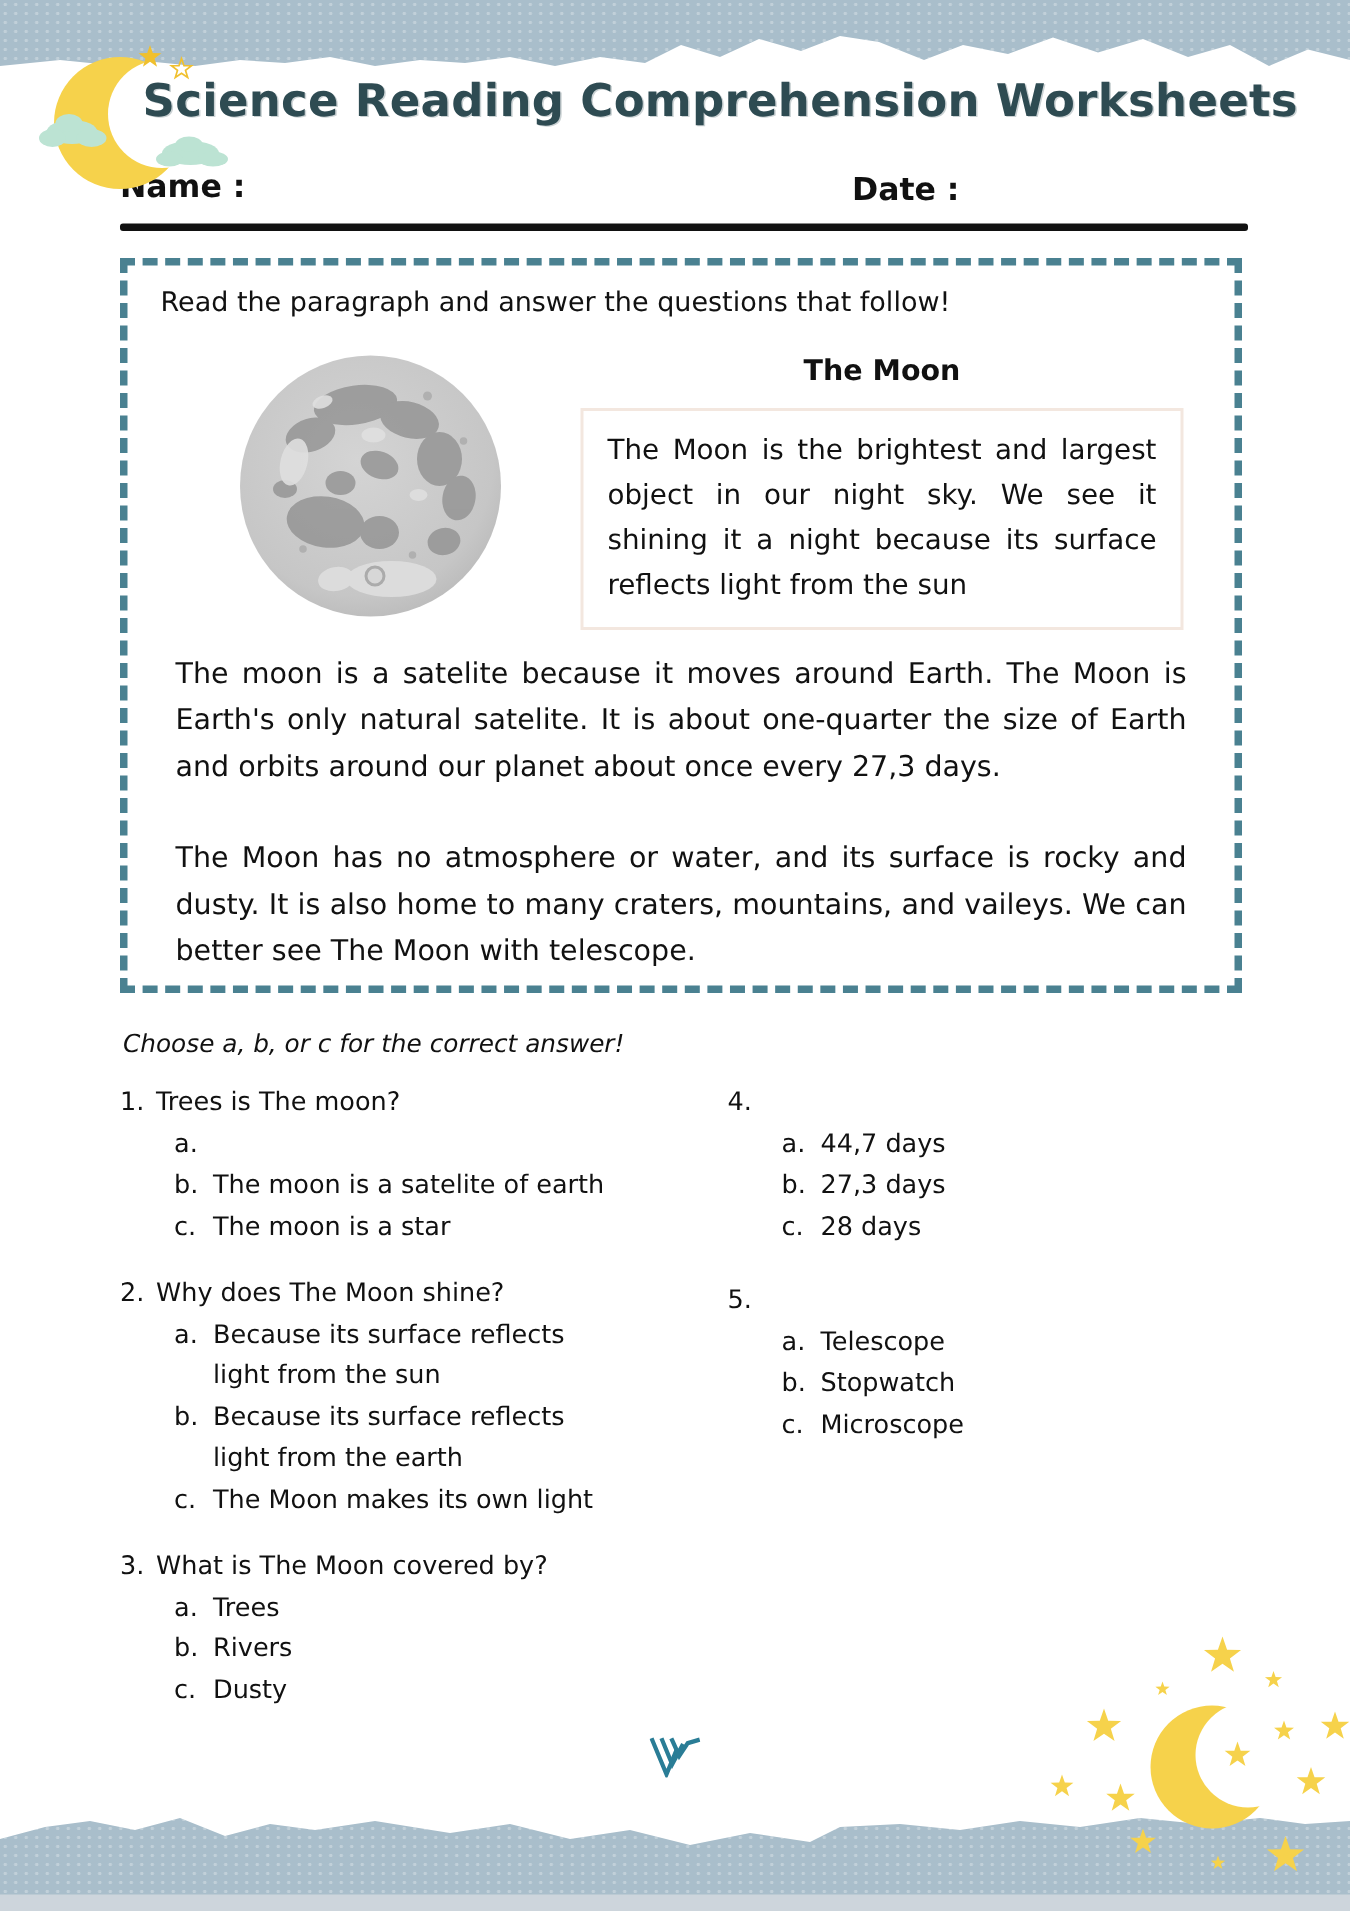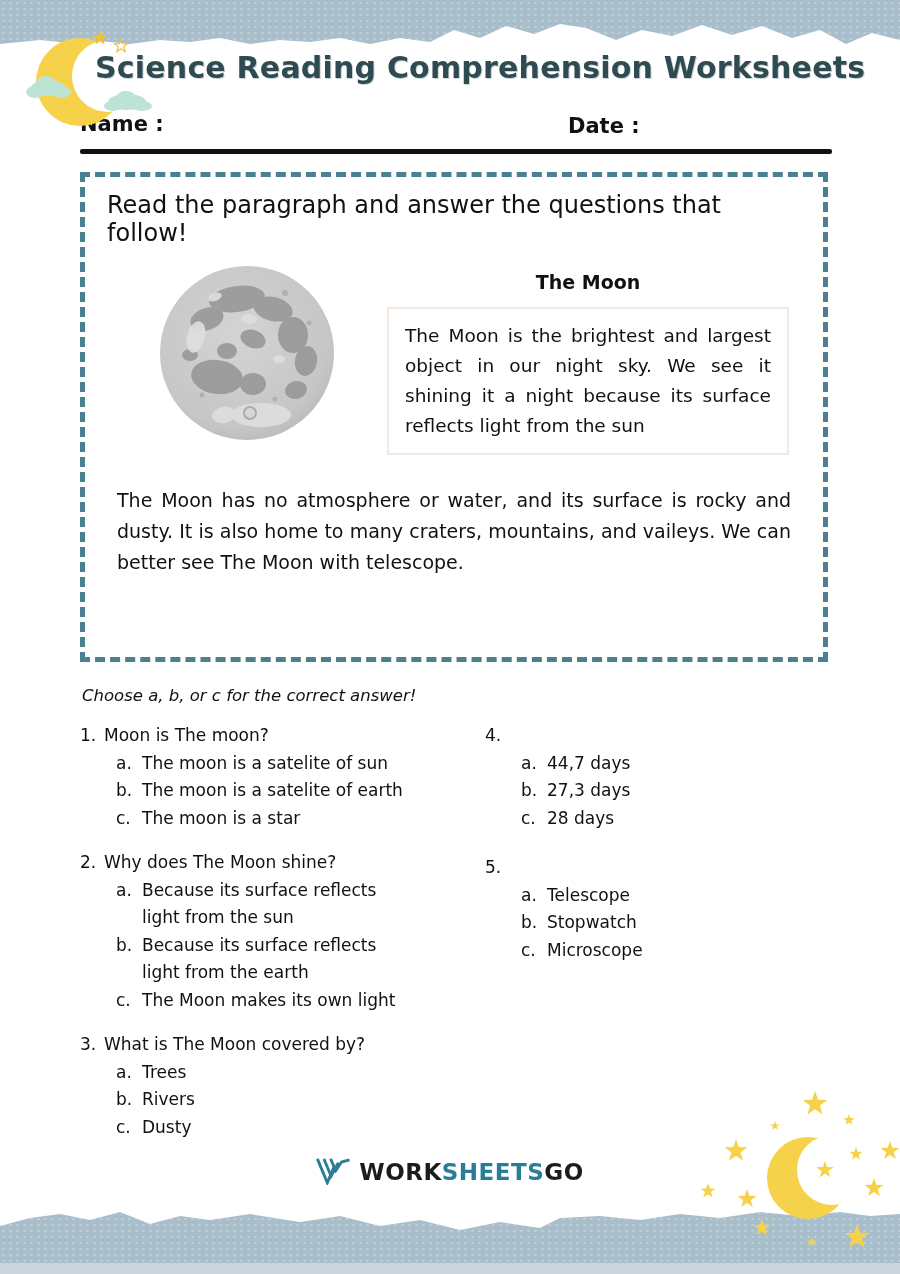--- a/index.html
+++ b/index.html
@@ -46,22 +46,22 @@
   .name-label { position:absolute; left:80px; top:112px; font-size:21px; font-weight:bold; z-index:2; }
   .date-label { position:absolute; left:568px; top:114px; font-size:21px; font-weight:bold; z-index:2; }
   .rule { position:absolute; left:80px; top:149px; width:752px; height:5px; background:#111; border-radius:2px; z-index:2; }
 
   
   .passage-box {
     position:absolute; left:80px; top:172px; width:748px; height:490px;
     border:5px dashed #4a8191; z-index:2;
     padding:10px 22px; background:#fff;
   }
-  .passage-instruction { font-size:24px; margin-top:4px; }
-  .passage-row { display:flex; align-items:flex-start; margin-top:16px; }
+  .passage-instruction { font-size:18px; margin-top:4px; }
+  .passage-row { display:flex; align-items:center; margin-top:16px; }
   .moon-image { width:180px; height:180px; margin-left:50px; flex-shrink:0; }
   .passage-right { margin-left:50px; width:402px; }
   .passage-title { font-size:19px; font-weight:bold; text-align:center; margin:8px 0 14px 0; }
   .passage-highlight {
     border:2px solid #f3e7df; padding:12px 16px;
     font-size:18.5px; line-height:30px; text-align:justify;
   }
   .passage-para { margin:14px 10px 0 10px; font-size:19px; line-height:31px; text-align:justify; }
   .passage-para.second { margin-top:30px; }
 
@@ -167,36 +167,36 @@
           <circle cx="45" cy="132" r="2.5"></circle>
           <circle cx="152" cy="60" r="2.5"></circle>
           <circle cx="118" cy="136" r="2.5"></circle>
       </g>
     </svg>
     <div class="passage-right">
       <div class="passage-title">The Moon</div>
       <div class="passage-highlight">The Moon is the brightest and largest object in our night sky. We see it shining it a night because its surface reflects light from the sun</div>
     </div>
   </div>
+  <div class="passage-para">The moon is a satelite because it moves around Earth. The Moon is Earth's only natural satelite. It is about one-quarter the size of Earth and orbits around our planet about once every 27,3 days.</div>
   <div class="passage-para second">The Moon has no atmosphere or water, and its surface is rocky and dusty. It is also home to many craters, mountains, and vaileys. We can better see The Moon with telescope.</div>
 </div>
 
 <div class="quiz-instruction">Choose a, b, or c for the correct answer!</div>
 
 <div class="quiz-columns">
   <div class="quiz-col">
 
     <div class="question">
       <div class="q-head">
         <span class="q-num">1.</span>
-        <span class="q-text">Moon is The moon?</span>
-      </div>
-      <div class="option">
-        <span class="opt-letter">a.</span>
-        <span class="opt-text">The moon is a satelite of sun</span>
+        <span class="q-text">Trees is The moon?</span>
+      </div>
+      <div class="option">
+        <span class="opt-letter">a.</span>
       </div>
       <div class="option">
         <span class="opt-letter">b.</span>
         <span class="opt-text">The moon is a satelite of earth</span>
       </div>
       <div class="option">
         <span class="opt-letter">c.</span>
         <span class="opt-text">The moon is a star</span>
       </div>
     </div>
@@ -284,23 +284,20 @@
 </div>
 
 <div class="logo">
   <svg width="34" height="27" viewBox="0 0 36 28">
     <g fill="none" stroke="#2a7d96" stroke-width="3" stroke-linecap="square">
       <path d="M2,2 L12,26 L19,9"></path>
       <path d="M9,2 L16,19 L23,6"></path>
       <path d="M16,2 L21,13 L27,4 L34,2"></path>
     </g>
   </svg>
-  <div class="logo-text">
-    <span class="logo-work">WORK</span><span class="logo-sheets">SHEETS</span><span class="logo-go">GO</span>
-  </div>
 </div>
 
 <svg class="corner-art" viewBox="0 0 222 196">
   <defs>
     <mask id="fm">
         <rect width="222" height="196" fill="#fff"></rect>
         <circle cx="154" cy="92" r="35" fill="#000"></circle>
       </mask>
     <path id="st2" d="M0,-10 L2.35,-3.24 L9.51,-3.09 L3.8,1.24 L5.88,8.09 L0,4 L-5.88,8.09 L-3.8,1.24 L-9.51,-3.09 L-2.35,-3.24 Z"></path>
   </defs>

